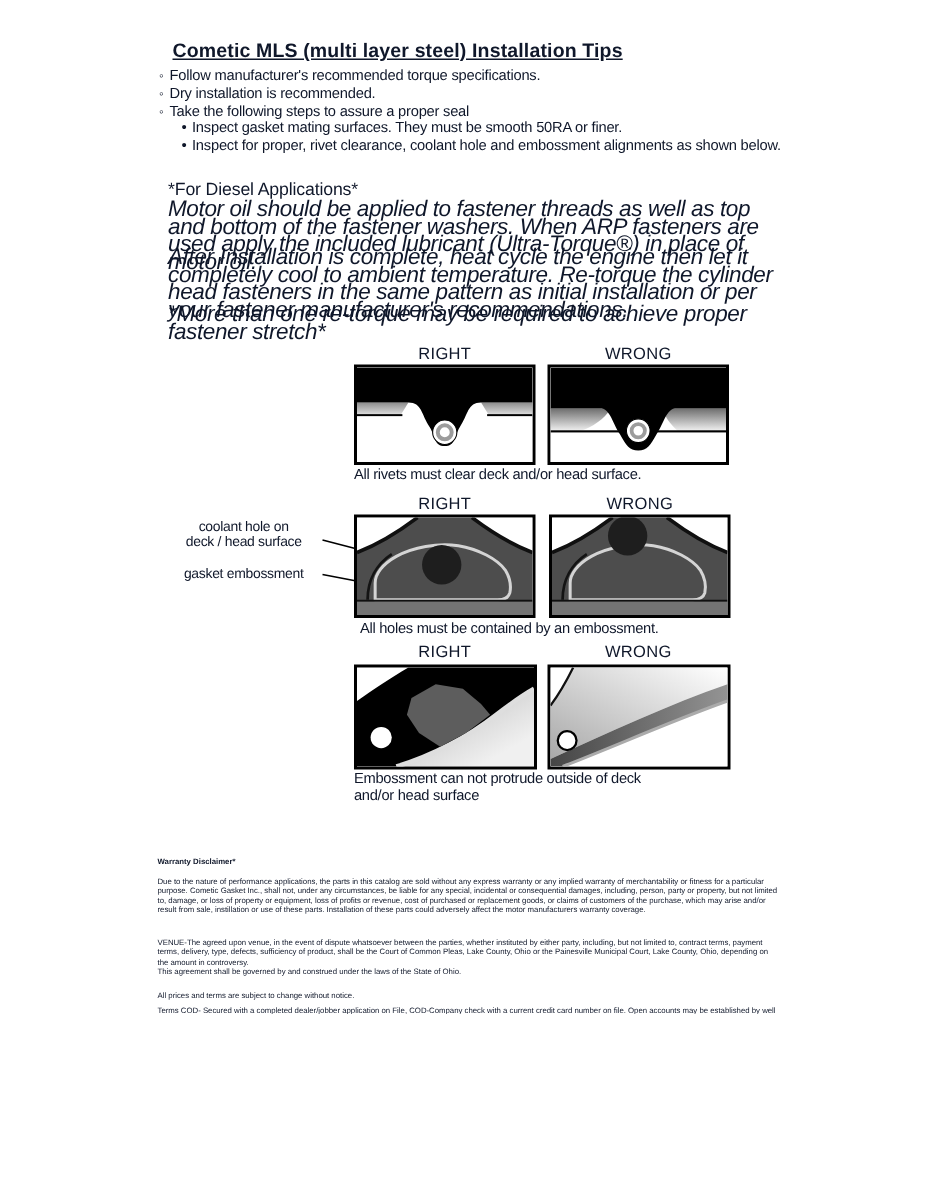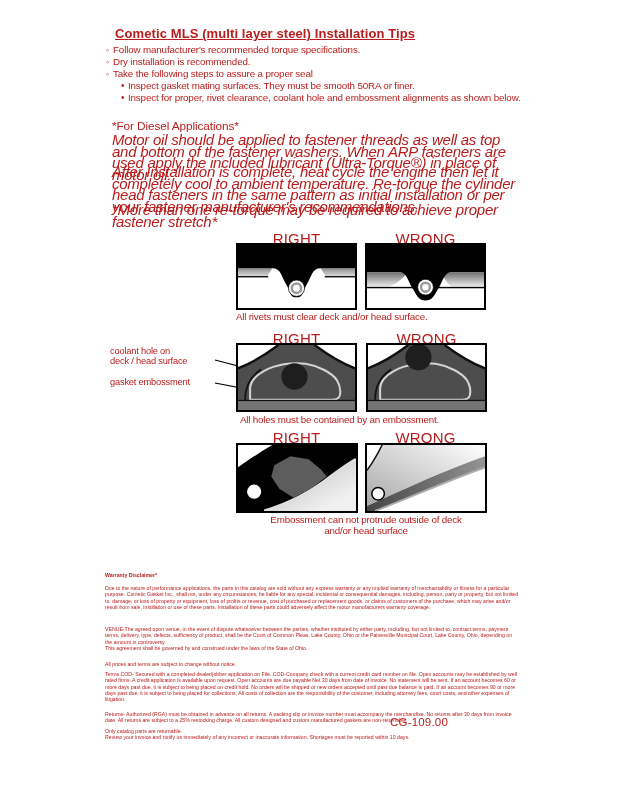--- a/index.html
+++ b/index.html
@@ -1,39 +1,39 @@
 <!DOCTYPE html>
 <html><head>
 <meta charset="utf-8">
 <style>
   * { margin:0; padding:0; box-sizing:border-box; }
   html,body { background:#ffffff; }
   .page {
-    position:relative; width:618px; height:800px; background:#ffffff;
-    font-family:"Liberation Sans", sans-serif; color:#b91c1c; overflow:hidden;
+    position:relative; width:618px; height:676px; background:#ffffff;
+    font-family:"Liberation Sans", sans-serif; color:#0f172a; overflow:hidden;
   }
   .abs { position:absolute; }
   .title {
     left:115px; top:26px; font-size:13px; font-weight:bold;
     text-decoration:underline; letter-spacing:0.1px;
   }
   .tips { left:106px; top:44px; font-size:9.8px; letter-spacing:-0.15px; }
   .tip-row { height:12px; line-height:12px; white-space:nowrap; }
   .tip-row .marker { display:inline-block; width:7px; font-size:9px; }
   .tip-row.sub { padding-left:15px; }
   .tip-row.sub .marker { width:7px; font-size:10px; }
   .h2 { left:112px; top:119px; font-size:11.8px; font-weight:normal; letter-spacing:-0.1px; }
   .body-text {
     left:112px; width:412px; font-size:15px; line-height:11.6px; letter-spacing:-0.25px;font-style:italic;
   }
-  .dlabel { width:121px; text-align:center; font-size:15px; letter-spacing:0.2px; }
+  .dlabel { width:121px; text-align:center; font-size:11px; letter-spacing:0.2px; }
   .panel { width:121px; border:2.5px solid #000; background:#fff; }
   .panel svg { display:block; width:100%; height:100%; }
-  .caption { font-size:9.8px; letter-spacing:-0.2px; line-height:10.8px;text-align:center; }
-  .sidelabel { text-align:left; font-size:9.3px; line-height:10.4px; letter-spacing:-0.2px; }
+  .caption { font-size:9.8px; letter-spacing:-0.2px; line-height:10.8px; }
+  .sidelabel { text-align:center; font-size:9.3px; line-height:10.4px; letter-spacing:-0.2px; }
   .fineprint { width:414px; font-size:5.2px; line-height:6.3px; letter-spacing:0; }
   .fineprint-b { font-weight:bold; }
   .pagenum { left:390px; top:716px; font-size:11.5px; letter-spacing:0.2px;text-align:right; }
 </style>
 </head>
 <body>
 
 <div class="page">
 
   <div class="abs title">Cometic MLS (multi layer steel) Installation Tips</div>

